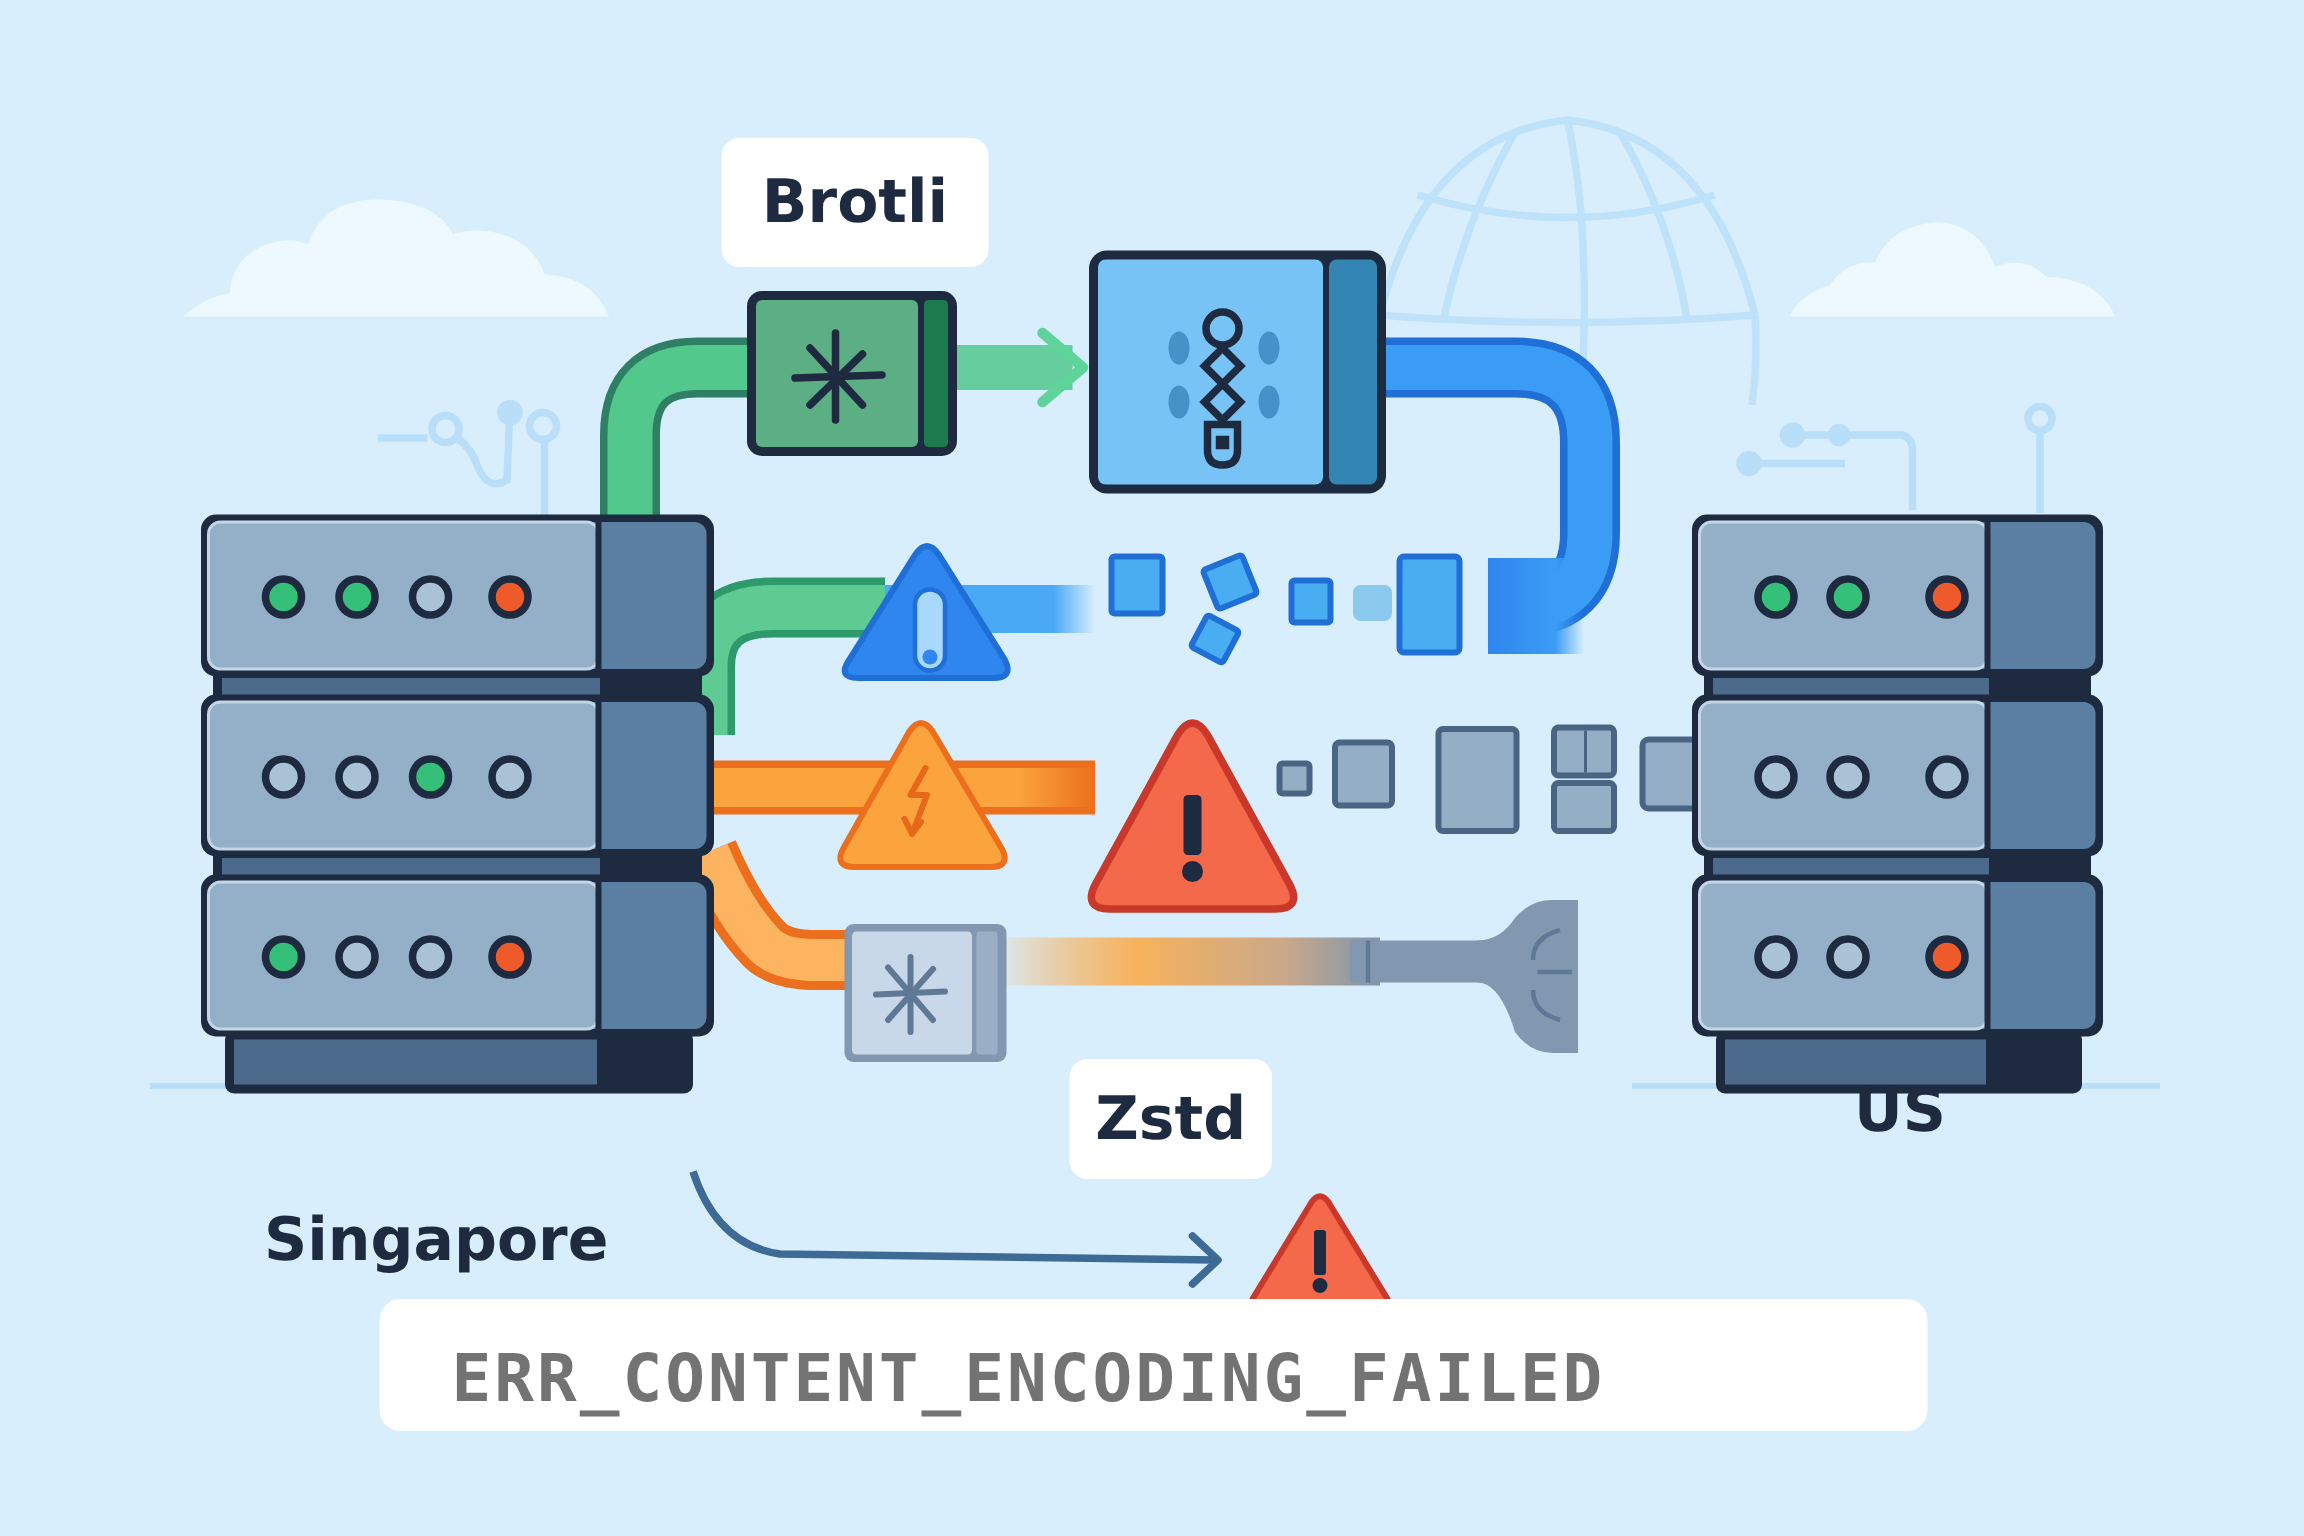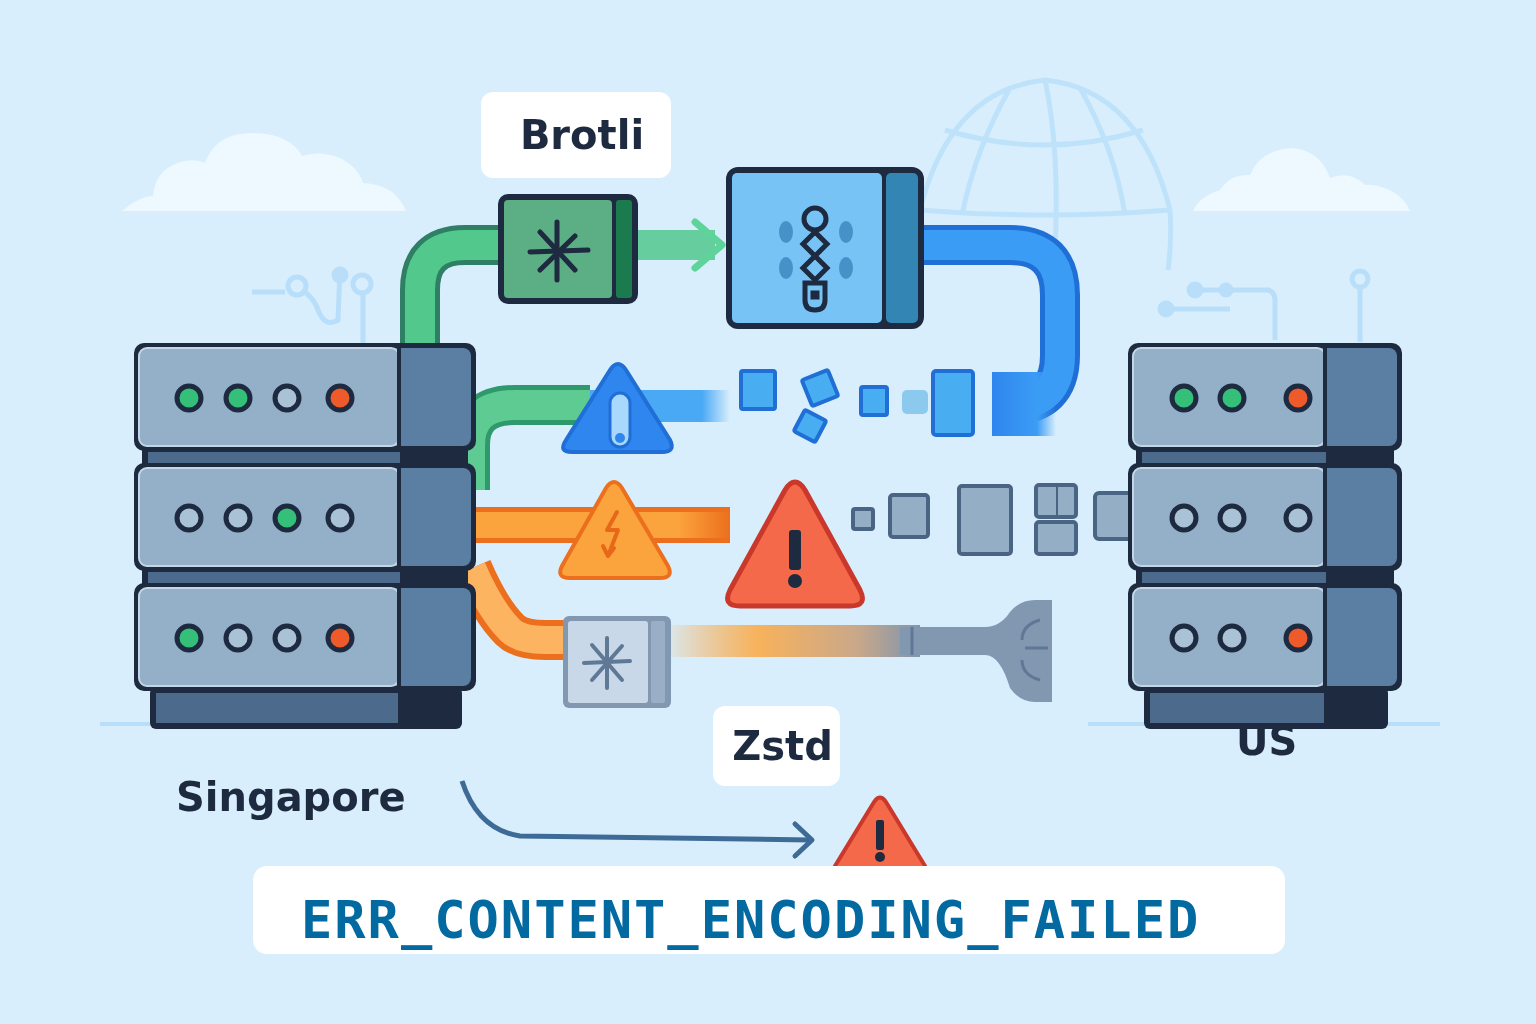--- a/index.html
+++ b/index.html
@@ -6,35 +6,35 @@
   body {
     width: 1536px; height: 1024px; overflow: hidden;
     background: #d8eefc;
     font-family: "Liberation Sans", sans-serif;
     position: relative;
   }
   #scene { position: absolute; left: 0; top: 0; width: 1536px; height: 1024px; }
   .label-box {
     position: absolute; background: #ffffff; border-radius: 12px;
     display: flex; align-items: center; justify-content: center;
-    color: #1d2a3f; font-family: "DejaVu Sans", sans-serif; font-weight: 600; padding-left: 12px;
+    color: #1d2a3f; font-family: "DejaVu Sans", sans-serif; font-weight: 600;
   }
   .server-label {
     position: absolute; color: #1d2a3f;
     font-family: "DejaVu Sans", sans-serif; font-weight: 600; font-size: 40px;
   }
   .error-box {
     position: absolute; left: 253px; top: 866px; width: 1032px; height: 88px;
     background: #ffffff; border-radius: 14px;
     display: flex; align-items: center;
   }
   .error-text {
     margin-left: 48px;
     font-family: "DejaVu Sans Mono", monospace; font-weight: 700;
-    font-size: 52px; letter-spacing: 2px; color: #0369a1; margin-top: 19px;
+    font-size: 44px; letter-spacing: 2px; color: #737373; margin-top: 19px;
   }
 </style>
 </head>
 <body>
 
 <svg id="scene" viewBox="0 0 1536 1024" xmlns="http://www.w3.org/2000/svg">
   <defs>
     <linearGradient id="fadeBlue" x1="0" x2="1" y1="0" y2="0">
       <stop offset="0" stop-color="#4aa9f5"></stop>
       <stop offset="0.8" stop-color="#4aa9f5"></stop>
@@ -293,20 +293,20 @@
   </g>
 
   <g>
     <path d="M874 802 Q880 793 886 802 L925 866 Q930 876 918 876 L842 876 Q830 876 835 866 Z" fill="#f4694a" stroke="#c9382a" stroke-width="4"></path>
     <rect x="876" y="820" width="8" height="30" rx="2" fill="#1d2a3f"></rect>
     <circle cx="880" cy="857" r="5" fill="#1d2a3f"></circle>
   </g>
 </svg>
 
 <div class="label-box" style="left:481px; top:92px; width:178px; height:86px; font-size:40px;">Brotli</div>
-<div class="label-box" style="left:713px; top:706px; width:115px; height:80px; font-size:40px;">Zstd</div>
-
-<div class="server-label" style="left:176px; top:774px;">Singapore</div>
+<div class="label-box" style="left:713px; top:706px; width:135px; height:80px; font-size:40px;">Zstd</div>
+
+<div class="server-label" style="left:176px; top:804px;">Singapore</div>
 <div class="server-label" style="left:1236px; top:718px;">US</div>
 
 <div class="error-box">
   <span class="error-text">ERR_CONTENT_ENCODING_FAILED</span>
 </div>
 
 </body></html>

